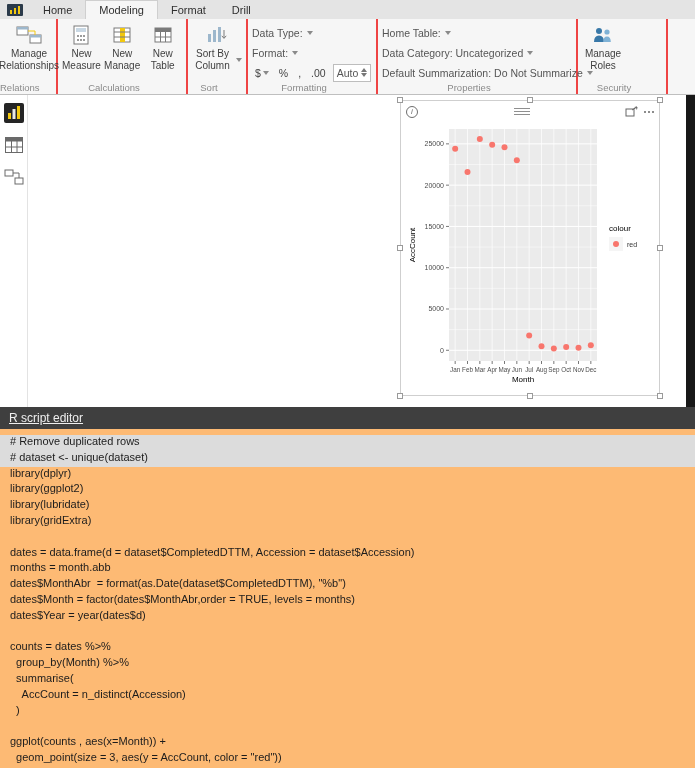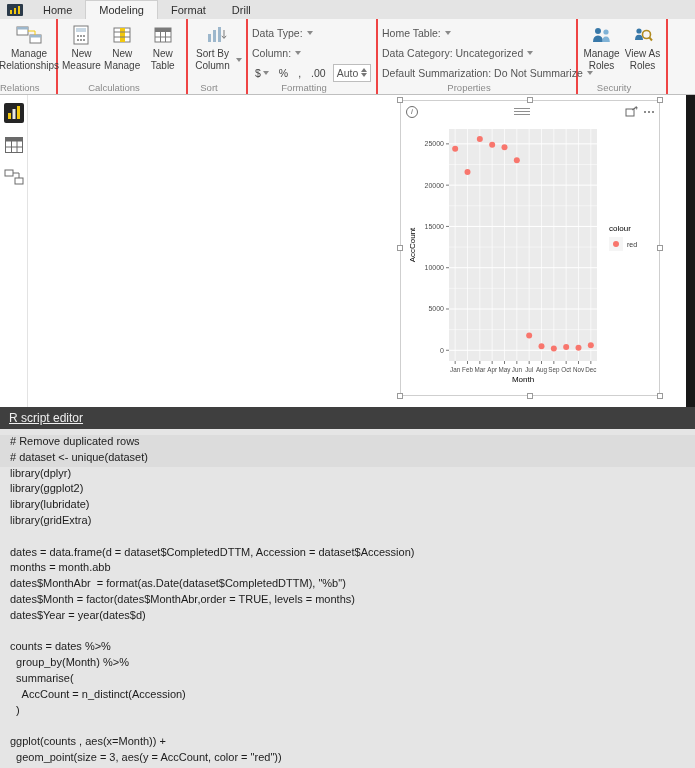--- a/index.html
+++ b/index.html
@@ -50,21 +50,21 @@
   .vh-info { width:12px; height:12px; border:1px solid #6e6e6e; border-radius:50%; font-size:8px; line-height:10px; display:flex; align-items:center; justify-content:center; color:#6e6e6e; font-style:italic; }
   .vh-grip { flex:1; display:flex; flex-direction:column; align-items:center; gap:2px; }
   .vh-grip i { display:block; width:16px; height:1px; background:#8f8f8f; }
   .vh-right { display:flex; align-items:center; gap:6px; }
   .dots { display:flex; gap:2px; }
   .dots i { width:2px; height:2px; border-radius:50%; background:#666; display:block; }
   .chart-wrap { position:absolute; left:4px; top:20px; }
 
   
   .script-header { height:22px; background:#3f3f3f; color:#efefef; display:flex; align-items:center; padding-left:9px; font-size:12px; flex:0 0 auto;text-decoration:underline; }
-  .code { flex:1; background:#e5e5e5; overflow:hidden; padding-top:6px; font-size:11px; color:#1c1c1c; }
+  .code { flex:1; background:#fdba74; overflow:hidden; padding-top:6px; font-size:11px; color:#1c1c1c; }
   .code-line { height:15.8px; padding-left:10px; white-space:pre; }
   .code-line.hl { background:#dcdcdc; }
 </style>
 </head>
 <body>
 
 <div class="app">
 
   <div class="tabbar">
     <div class="app-icon-box">
@@ -159,21 +159,21 @@
       <div class="rgroup-label">Sort</div>
     </div>
 
     <div class="rgroup" style="width:130px">
       <div class="fieldcol">
         <div class="frow">
           <span>Data Type:</span>
           <span class="caret"></span>
         </div>
         <div class="frow">
-          <span>Column:</span>
+          <span>Format:</span>
           <span class="caret"></span>
         </div>
         <div class="frow">
           <span class="tok">
             <span>$</span>
             <span class="caret"></span>
           </span>
           <span class="tok">%</span>
           <span class="tok">,</span>
           <span class="tok">.00</span>
@@ -211,31 +211,20 @@
       <div class="rbtn">
         <span class="ic">
           <svg width="24" height="18">
             <circle cx="8" cy="5" r="3" fill="#3878a8"></circle>
             <path d="M3 16 Q3 9.5 8 9.5 Q13 9.5 13 16 Z" fill="#3878a8"></path>
             <circle cx="16" cy="6" r="2.6" fill="#7fb2d6"></circle>
             <path d="M12.2 16 Q12.2 10.4 16 10.4 Q19.8 10.4 19.8 16 Z" fill="#7fb2d6"></path>
           </svg>
         </span>
         <span>Manage Roles</span>
-      </div>
-      <div class="rbtn">
-        <span class="ic">
-          <svg width="20" height="18">
-            <circle cx="6" cy="5" r="2.6" fill="#3878a8"></circle>
-            <path d="M2 14 Q2 8.8 6 8.8 Q10 8.8 10 14 Z" fill="#3878a8"></path>
-            <circle cx="13.5" cy="8.5" r="4" fill="none" stroke="#b08a1f" stroke-width="1.6"></circle>
-            <line x1="16.3" y1="11.3" x2="19" y2="14.5" stroke="#b08a1f" stroke-width="2"></line>
-          </svg>
-        </span>
-        <span>View As Roles</span>
       </div>
       <div class="rgroup-label">Security</div>
     </div>
 
     <div style="flex:1"></div>
   </div>
 
   <div class="main">
     <div class="left-rail">
       <div class="rail-icon">

